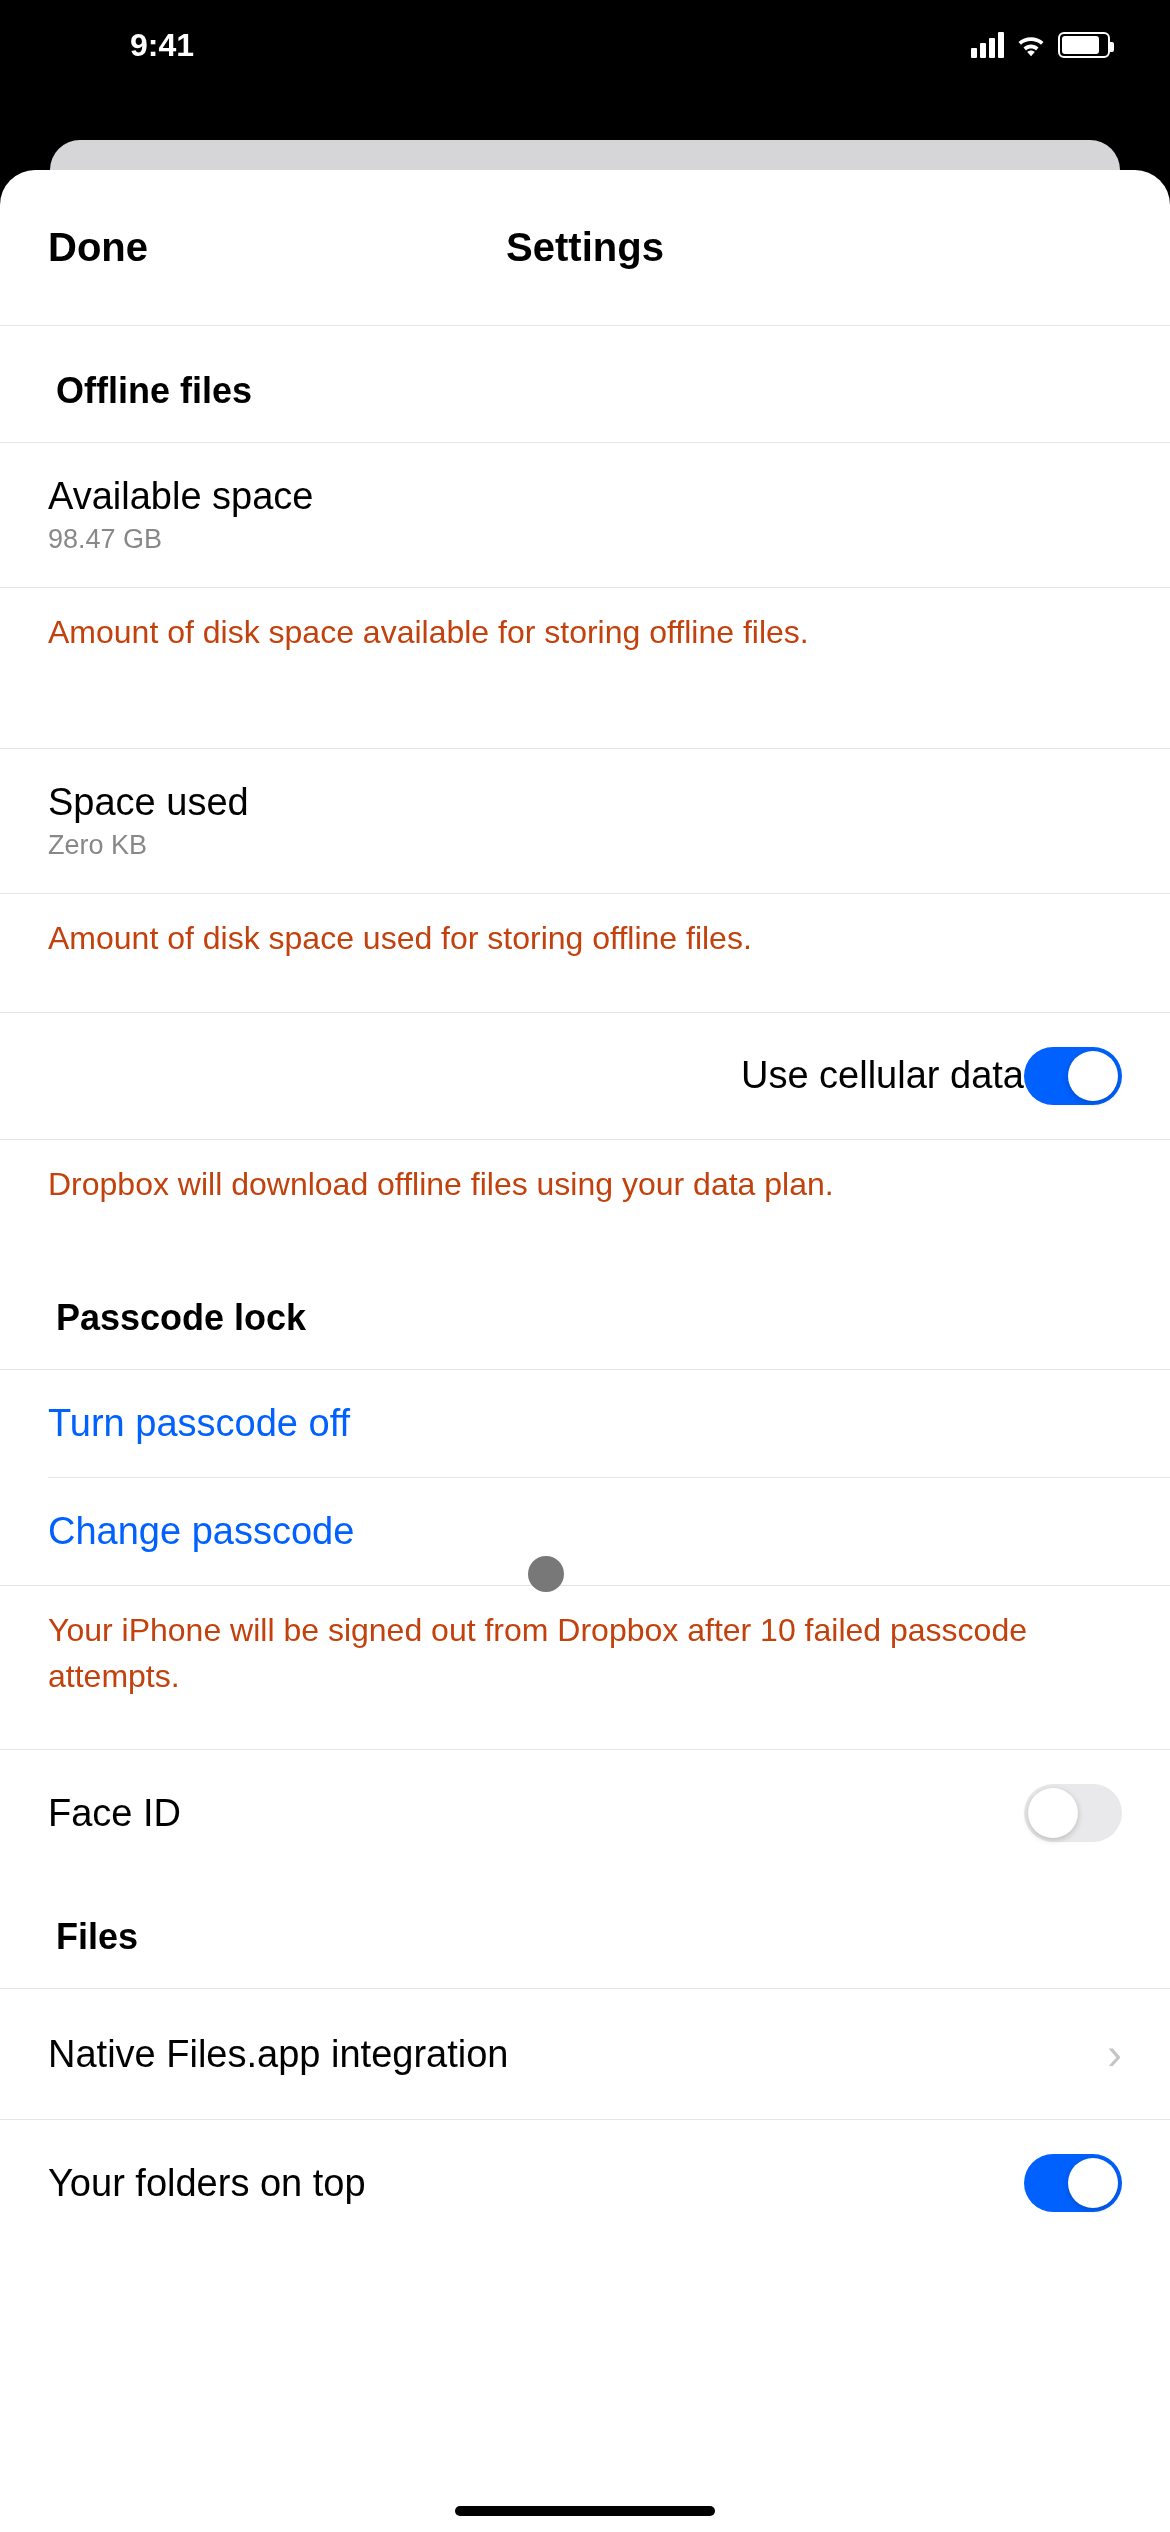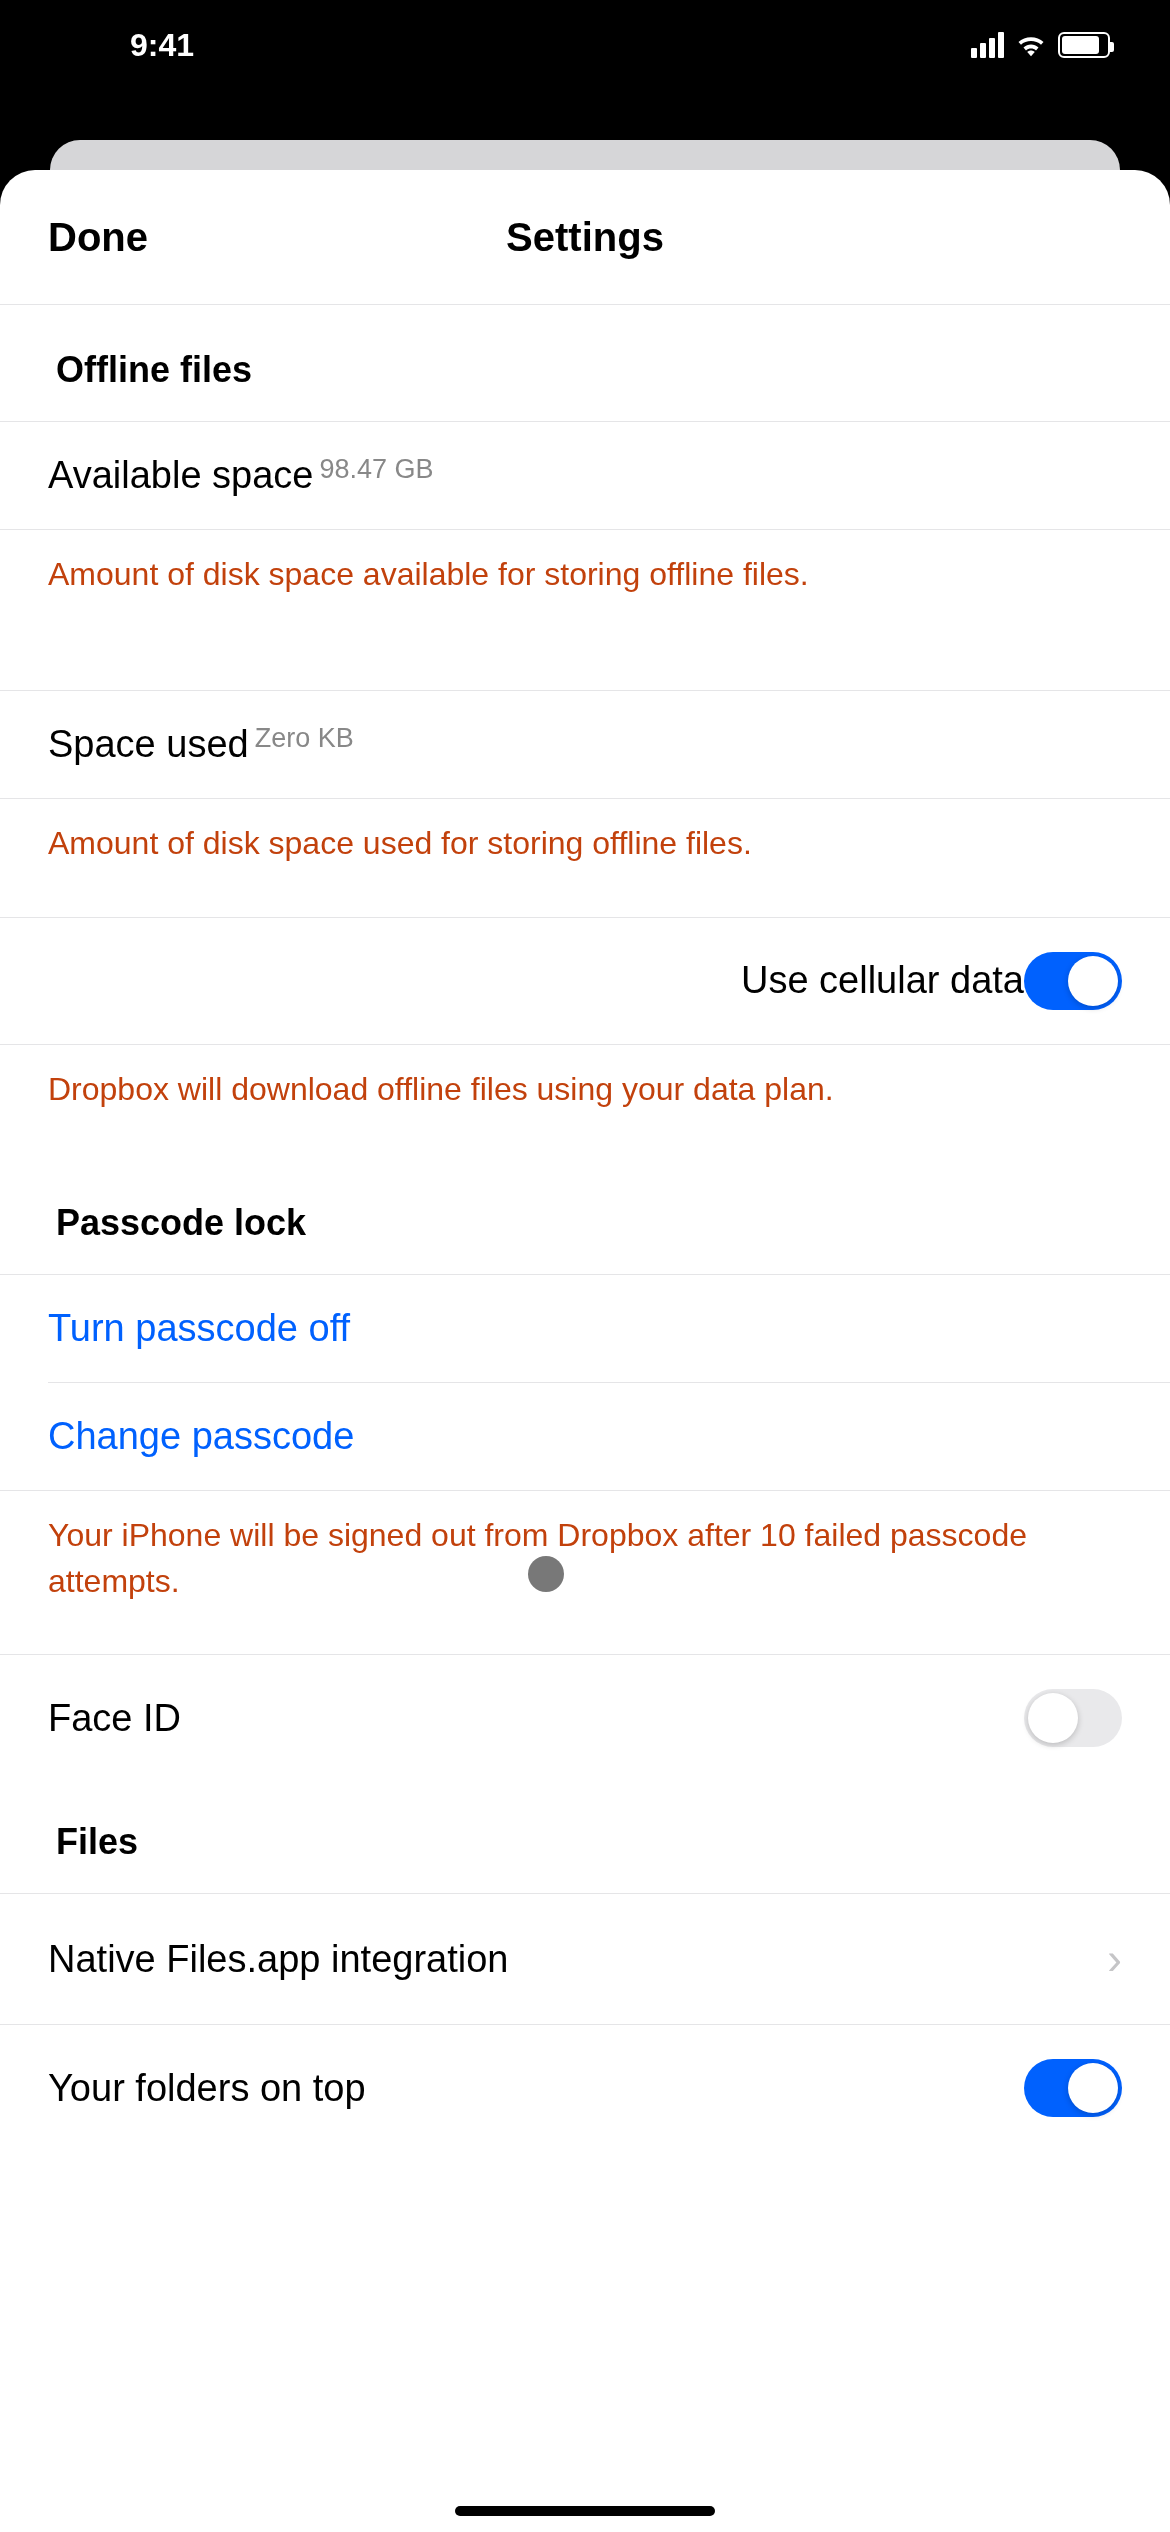--- a/index.html
+++ b/index.html
@@ -41,21 +41,21 @@
     }
     .sheet {
       position: absolute;
       top: 170px;
       left: 0; right: 0; bottom: 0;
       background: #fff;
       border-radius: 35px 35px 0 0;
       overflow: hidden;
     }
     .nav-bar {
-      height: 135px;
+      height: 156px;
       display: flex;
       align-items: center;
       position: relative;
       border-bottom: 1px solid #e5e5e7;
       padding: 0 48px;
     }
     .nav-done {
       font-size: 40px;
       font-weight: 700;
       color: #000;
@@ -76,21 +76,21 @@
       margin-left: 8px;
     }
     .row {
       padding: 24px 48px;
       border-top: 1px solid #e5e5e7;
       display: flex;
       align-items: center;
       justify-content: space-between;
     }
     .row.no-border-top { border-top: none; }
-    .row-text { display: flex; gap: 6px; }
+    .row-text { display: flex; flex-direction: column; gap: 6px; }
     .row-title { font-size: 38px; font-weight: 500; color: #000; }
     .row-sub { font-size: 27px; color: #888; }
     .row-footer {
       padding: 22px 48px 50px;
       font-size: 32px;
       color: #c2410c;
       line-height: 1.42;
       border-top: 1px solid #e5e5e7;
     }
     .row-link .row-title { color: #0061fe; }

